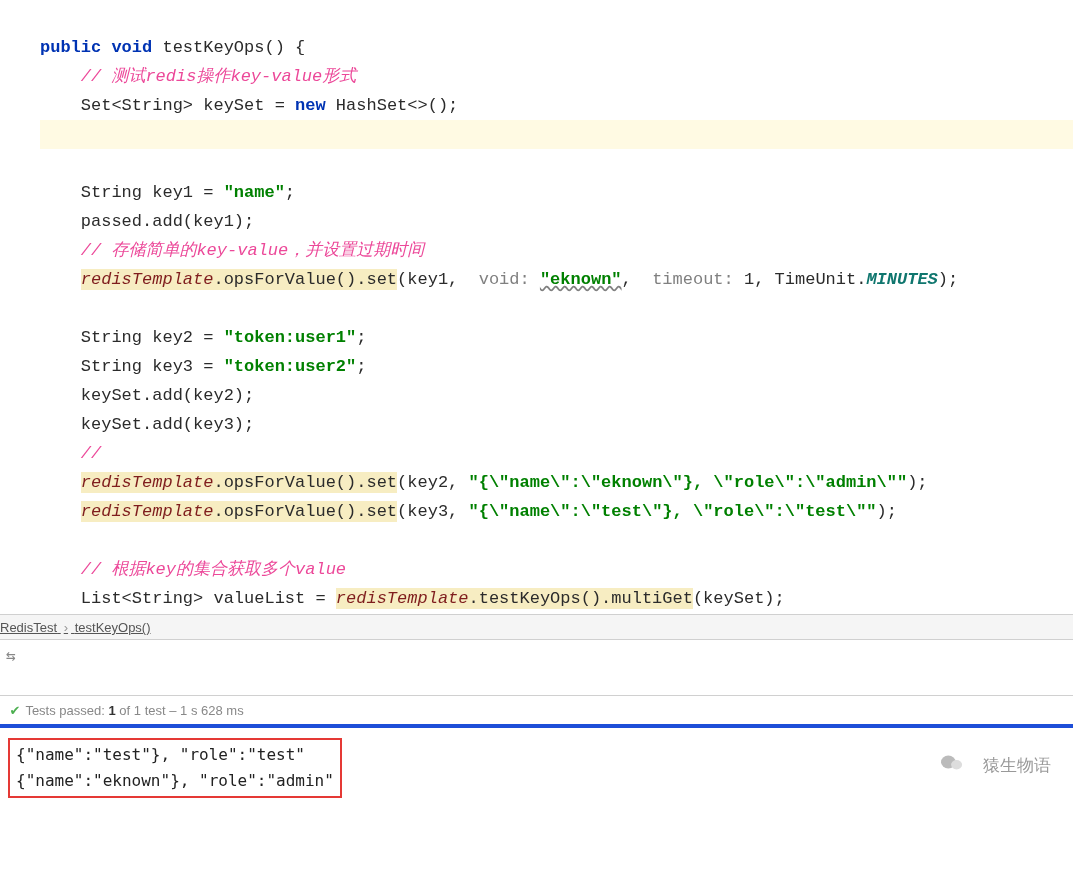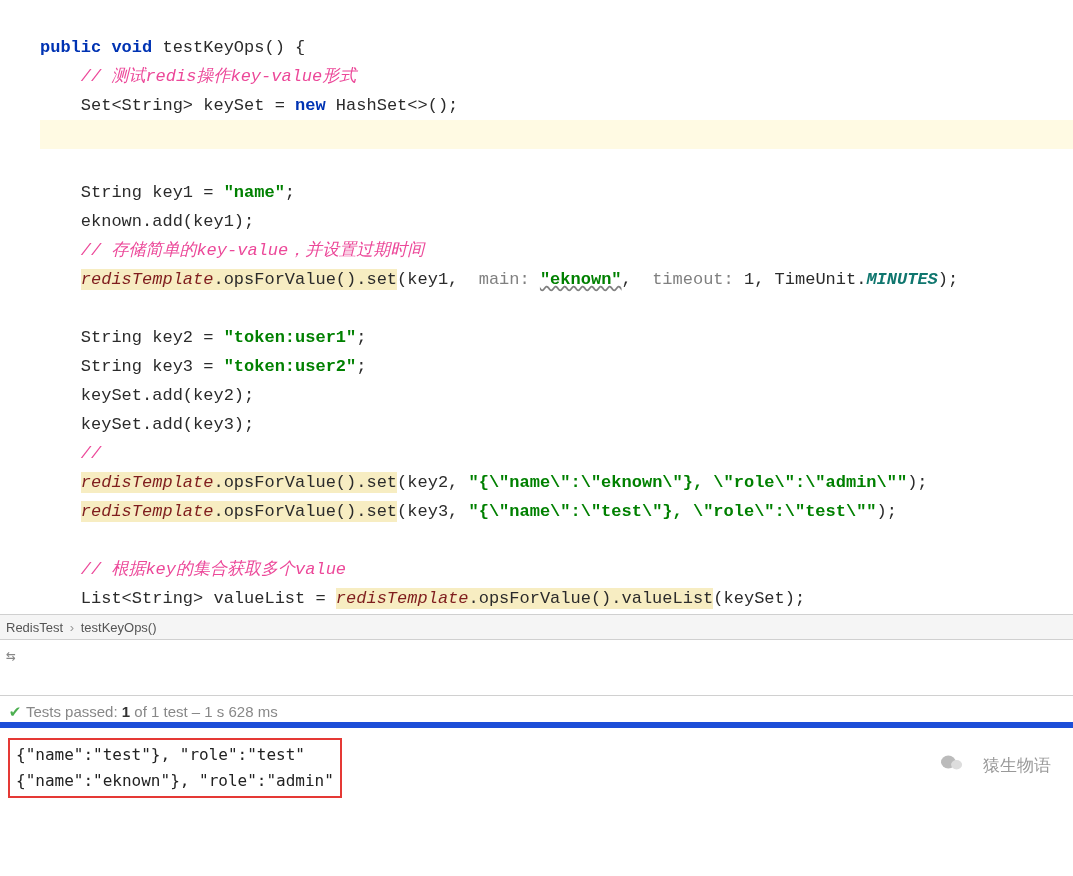--- a/index.html
+++ b/index.html
@@ -30,37 +30,38 @@
   .under { text-decoration:underline; text-decoration-color:#808080; text-decoration-style:wavy;}
   .caret-line { background:#fffae3; display:block; width:100%;}
   .crumbs {
     height: 26px; line-height:25px;
     font-family: Arial,sans-serif;
     font-size:13px;
     color:#555;
     background:#f5f5f5;
     border-top:1px solid #d0d0d0;
     border-bottom:1px solid #d0d0d0;
-    padding-left:6px;
+    padding-left:0;
+    text-decoration:underline;
   }
   .crumbs .sep{ color:#999; margin:0 3px;}
   .toolbar-area {
     height: 56px;
     background:#fff;
     border-bottom:1px solid #d0d0d0;
     padding:6px;
     color:#888;
   }
   .status-bar {
     height:32px;
     font-family: Arial,sans-serif;
-    font-size:15px;
+    font-size:13px;
     color:#888;
     padding:7px 8px;
-    border-bottom:6px solid #1d4ed8;
+    border-bottom:4px solid #1d4ed8;
   }
   .check {
     color:#4caf50; display:inline-block; width:14px; text-align:center;
   }
   .console {
     font-family: "Consolas","Monaco",monospace;
     font-size:16px;
     color:#222;
     padding:6px 8px;
     line-height:26px;
@@ -83,34 +84,34 @@
 </style>
 </head>
 <body>
 
 <div class="code-area">
 <span class="kw">public</span> <span class="kw">void</span><span> testKeyOps() {</span>
     <span class="comment">// 测试redis操作key-value形式</span>
     <span>Set&lt;String&gt; keySet = </span><span class="kw">new</span><span> HashSet&lt;&gt;();</span>
 <span class="caret-line">    </span>
     <span>String key1 = </span><span class="str">"name"</span><span>;</span>
-    <span>eknown.add(key1);</span>
+    <span>passed.add(key1);</span>
     <span class="comment">// 存储简单的key-value，并设置过期时间</span>
-    <span class="hl field">redisTemplate</span><span class="hl">.opsForValue().set</span><span>(key1, </span> <span class="hint">main:</span> <span class="str under">"eknown"</span><span>, </span> <span class="hint">timeout:</span> <span>1</span><span>, TimeUnit.</span><span class="enum">MINUTES</span><span>);</span>
+    <span class="hl field">redisTemplate</span><span class="hl">.opsForValue().set</span><span>(key1, </span> <span class="hint">void:</span> <span class="str under">"eknown"</span><span>, </span> <span class="hint">timeout:</span> <span>1</span><span>, TimeUnit.</span><span class="enum">MINUTES</span><span>);</span>
 
     <span>String key2 = </span><span class="str">"token:user1"</span><span>;</span>
     <span>String key3 = </span><span class="str">"token:user2"</span><span>;</span>
     <span>keySet.add(key2);</span>
     <span>keySet.add(key3);</span>
     <span class="comment">//</span>
     <span class="hl field">redisTemplate</span><span class="hl">.opsForValue().set</span><span>(key2, </span><span class="str">"{\"name\":\"eknown\"}, \"role\":\"admin\""</span><span>);</span>
     <span class="hl field">redisTemplate</span><span class="hl">.opsForValue().set</span><span>(key3, </span><span class="str">"{\"name\":\"test\"}, \"role\":\"test\""</span><span>);</span>
 
     <span class="comment">// 根据key的集合获取多个value</span>
-    <span>List&lt;String&gt; valueList = </span><span class="hl field">redisTemplate</span><span class="hl">.opsForValue().valueList</span><span>(keySet);</span>
+    <span>List&lt;String&gt; valueList = </span><span class="hl field">redisTemplate</span><span class="hl">.testKeyOps().multiGet</span><span>(keySet);</span>
     
         
 </div>
 
 <div class="crumbs">
   <span>RedisTest</span>
   <span class="sep">›</span>
   <span>testKeyOps()</span>
 </div>
 

